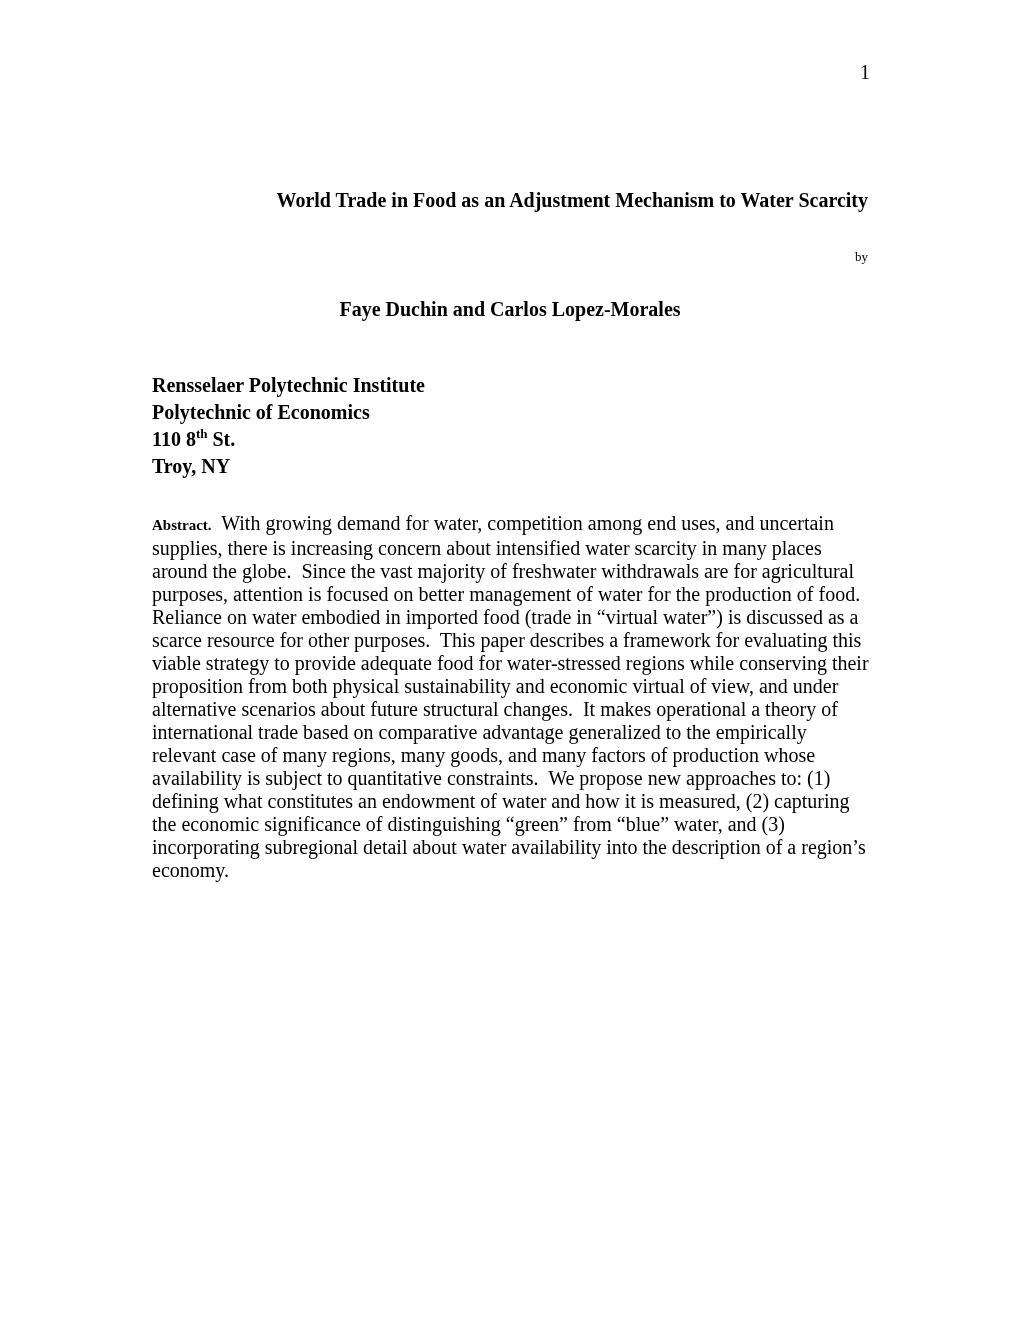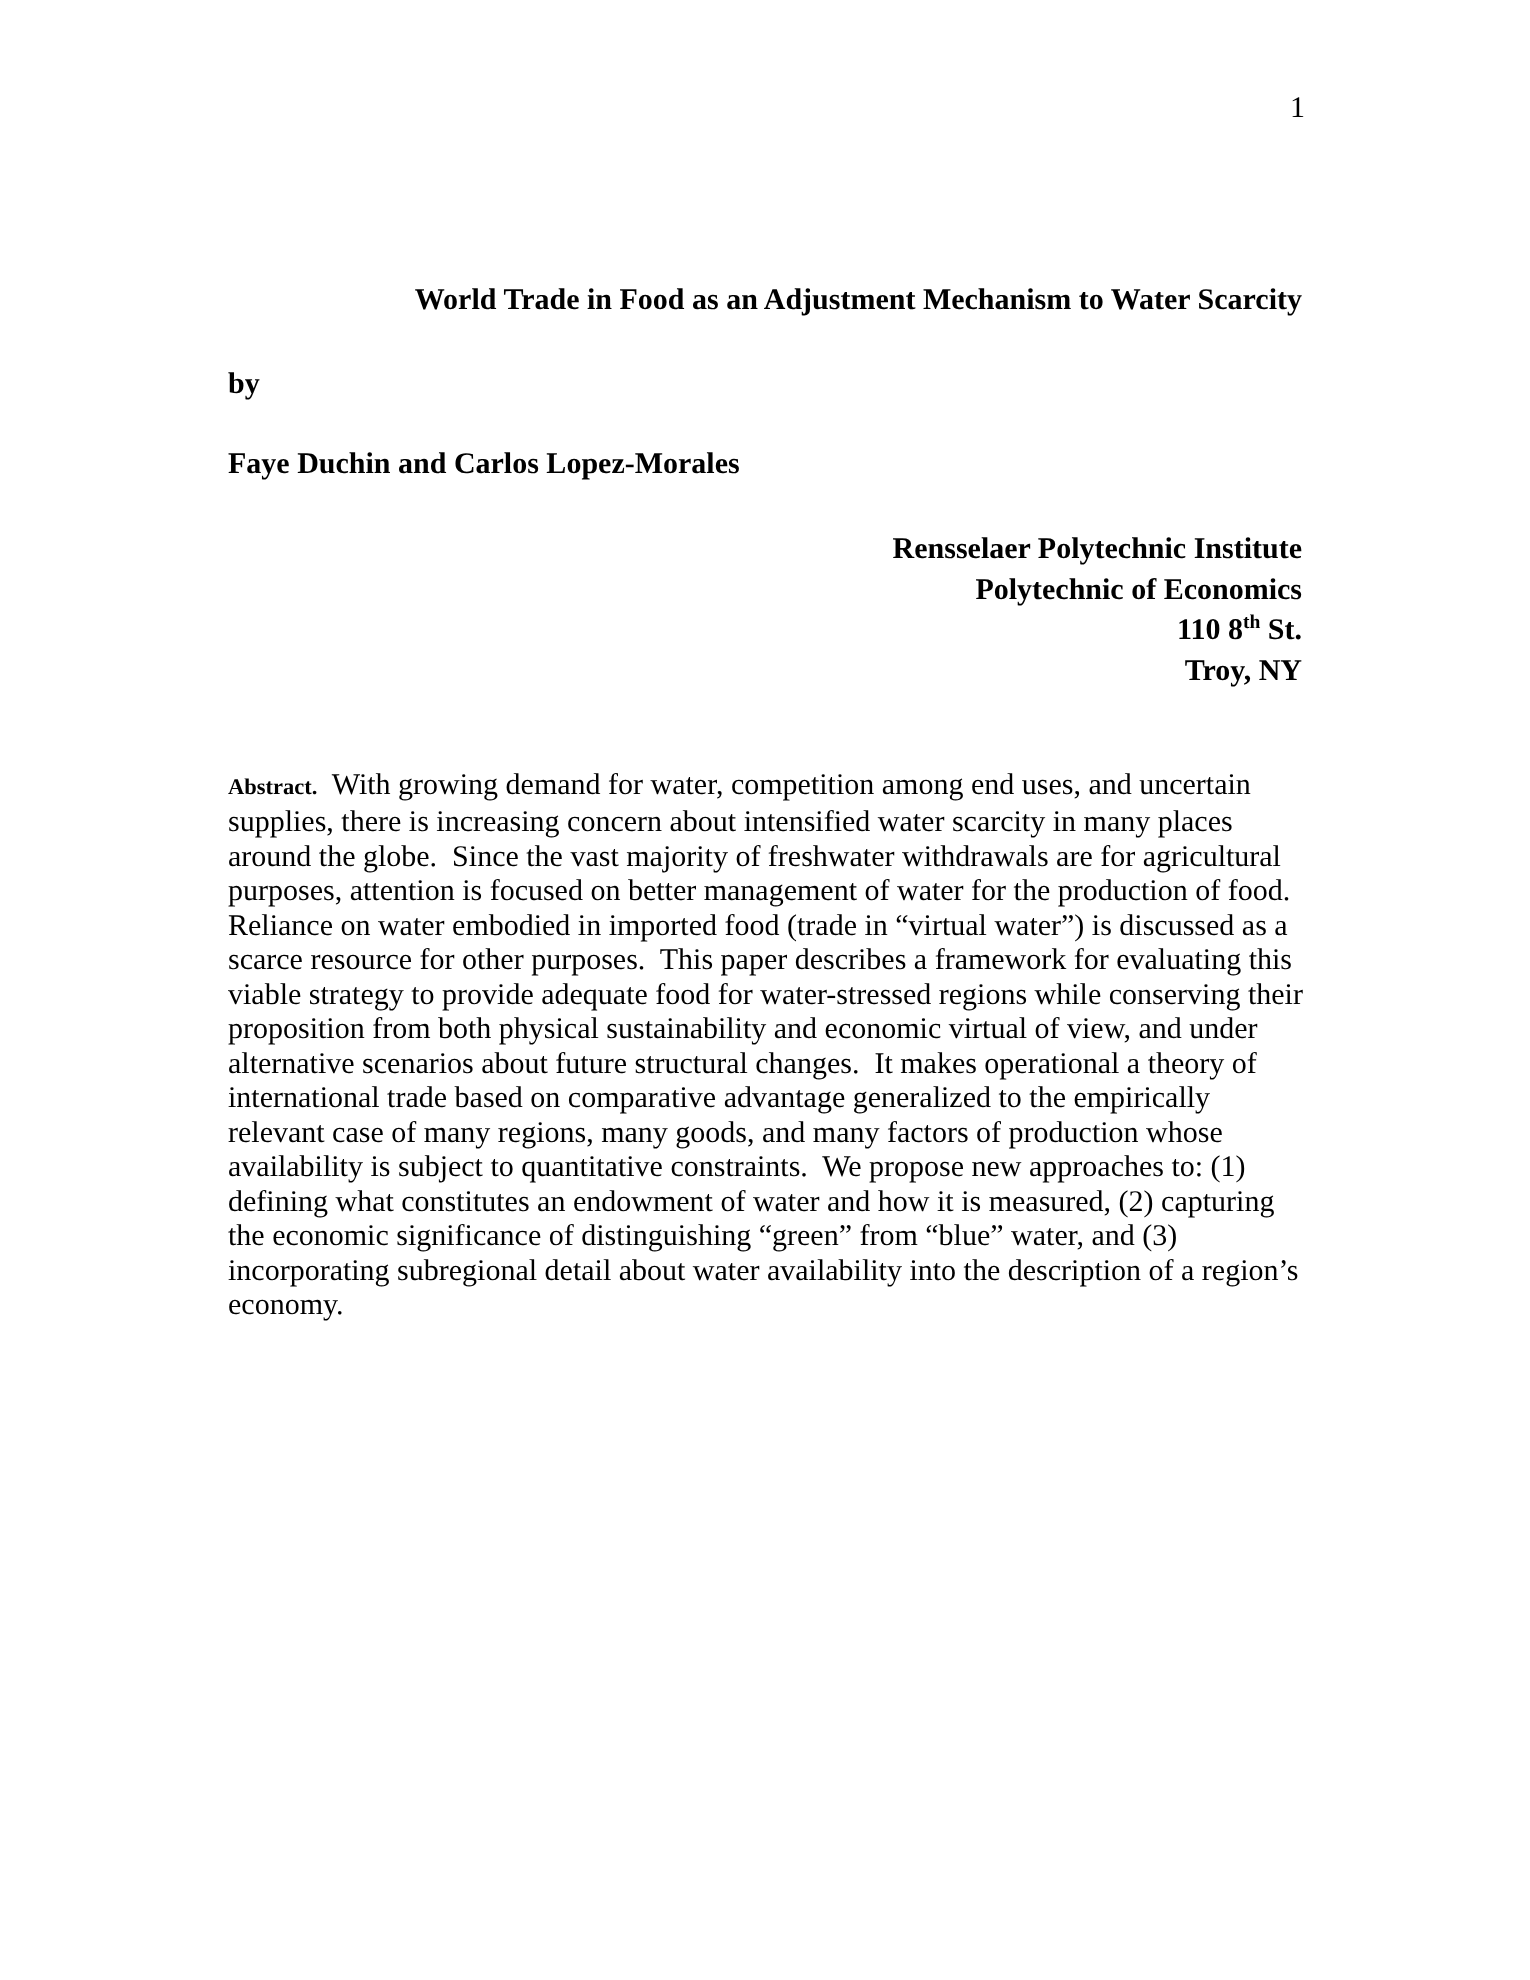--- a/index.html
+++ b/index.html
@@ -31,40 +31,41 @@
     text-align: right;
     font-weight: bold;
     font-size: 20px;
     line-height: 27px;
   }
   .byline {
     position: absolute;
     top: 243px;
     left: 152px;
     width: 716px;
-    text-align: left;
-    font-weight: bold;
-    font-size: 20px;
+    text-align: right;
+    font-weight: normal;
+    font-size: 13px;
     line-height: 27px;
   }
   .authors {
     position: absolute;
     top: 296px;
     left: 152px;
     width: 716px;
+    text-align: center;
     font-weight: bold;
     font-size: 20px;
     line-height: 27px;
   }
   .affiliation {
     position: absolute;
-    top: 353px;
+    top: 372px;
     left: 152px;
     width: 716px;
-    text-align: right;
+    text-align: left;
     font-weight: bold;
     font-size: 20px;
     line-height: 27px;
   }
   .street-sup {
     font-size: 13px;
     vertical-align: super;
     line-height: 0;
   }
   .abstract {

